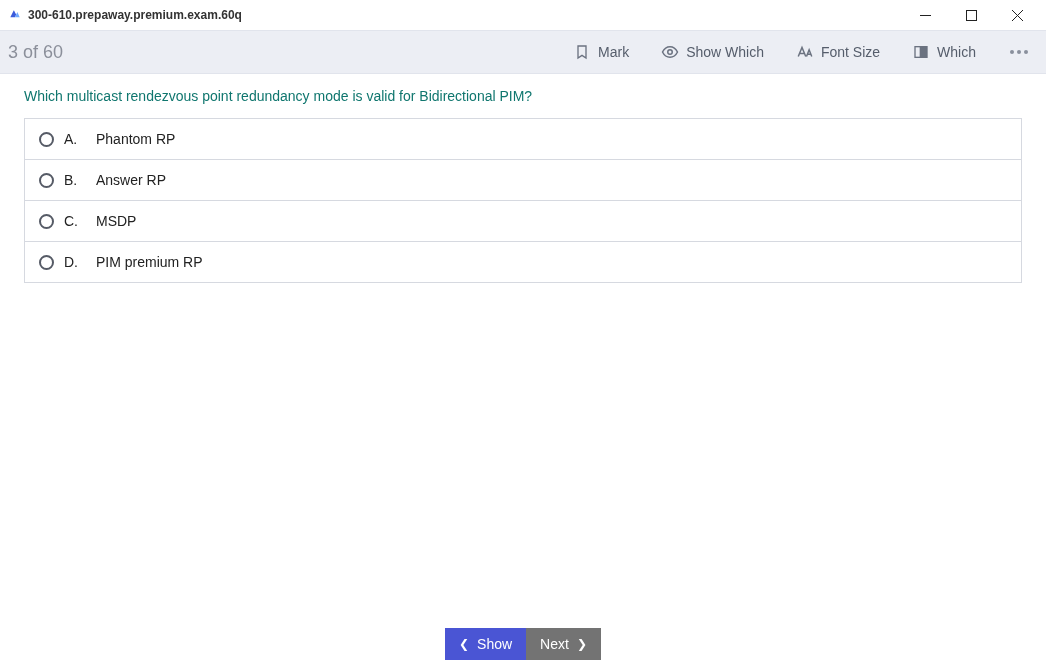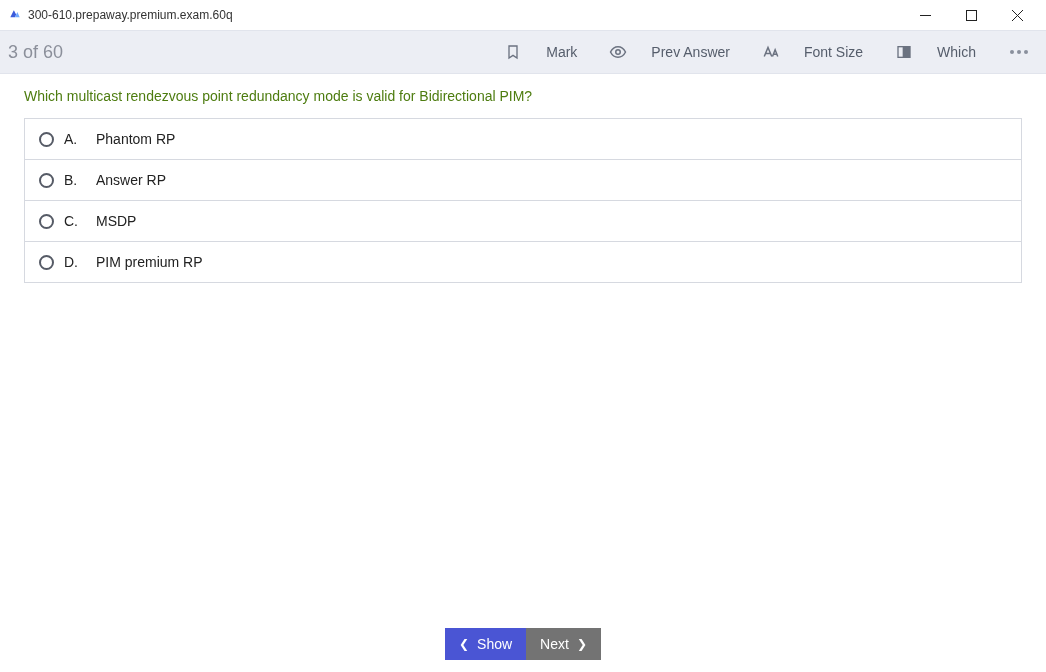--- a/index.html
+++ b/index.html
@@ -14,20 +14,21 @@
   }
   
   .titlebar {
     height: 30px;
     display: flex;
     align-items: center;
     padding: 0 6px 0 8px;
     background: #fff;
     font-size: 12px;
     color: #333;
+    font-weight: bold;
   }
   .titlebar .app-icon {
     width: 14px; height: 14px;
     margin-right: 6px;
   }
   .titlebar-title { flex: 0 0 auto; }
   .titlebar-spacer { flex: 1; }
   .win-controls { display: flex; align-items: center; gap: 0; }
   .win-btn {
     width: 46px; height: 30px;
@@ -49,39 +50,39 @@
   }
   .progress-label {
     font-size: 18px;
     color: #8b8f9a;
     flex: 0 0 auto;
   }
   .toolbar-spacer { flex: 1; }
   .tool-btn {
     display: flex;
     align-items: center;
-    gap: 24px;
+    gap: 7px;
     color: #555d6b;
     font-size: 14px;
     cursor: pointer;
     padding: 4px 4px;
   }
   .tool-btn .ico { width: 18px; height: 18px; display:flex; align-items:center; justify-content:center; }
   .more-dots { display:flex; gap:3px; }
   .more-dots span { width:4px; height:4px; border-radius:50%; background:#8a8f9c; }
 
   
   .content {
     flex: 1;
     padding: 14px 24px;
     overflow: auto;
   }
   .question-text {
     font-size: 14px;
-    color: #4d7c0f;
+    color: #0f766e;
     margin-bottom: 14px;
   }
   .options {
     border: 1px solid #d6d9e0;
   }
   .option-row {
     display: flex;
     align-items: center;
     gap: 10px;
     padding: 12px 14px;
@@ -168,21 +169,21 @@
     <span>Mark</span>
   </div>
 
   <div class="tool-btn">
     <span class="ico">
       <svg width="18" height="18" viewBox="0 0 24 24" fill="none" stroke="#6b7280" stroke-width="2">
           <path d="M2 12s3.5-7 10-7 10 7 10 7-3.5 7-10 7S2 12 2 12z"></path>
           <circle cx="12" cy="12" r="3"></circle>
         </svg>
     </span>
-    <span>Prev Answer</span>
+    <span>Show Which</span>
   </div>
 
   <div class="tool-btn">
     <span class="ico">
       <svg width="18" height="18" viewBox="0 0 24 24" fill="none" stroke="#6b7280" stroke-width="2">
           <path d="M3 18 L8 6 L13 18 M5 14 H11"></path>
           <path d="M14 18 L17.5 9 L21 18 M15.2 15 H19.8"></path>
         </svg>
     </span>
     <span>Font Size</span>

